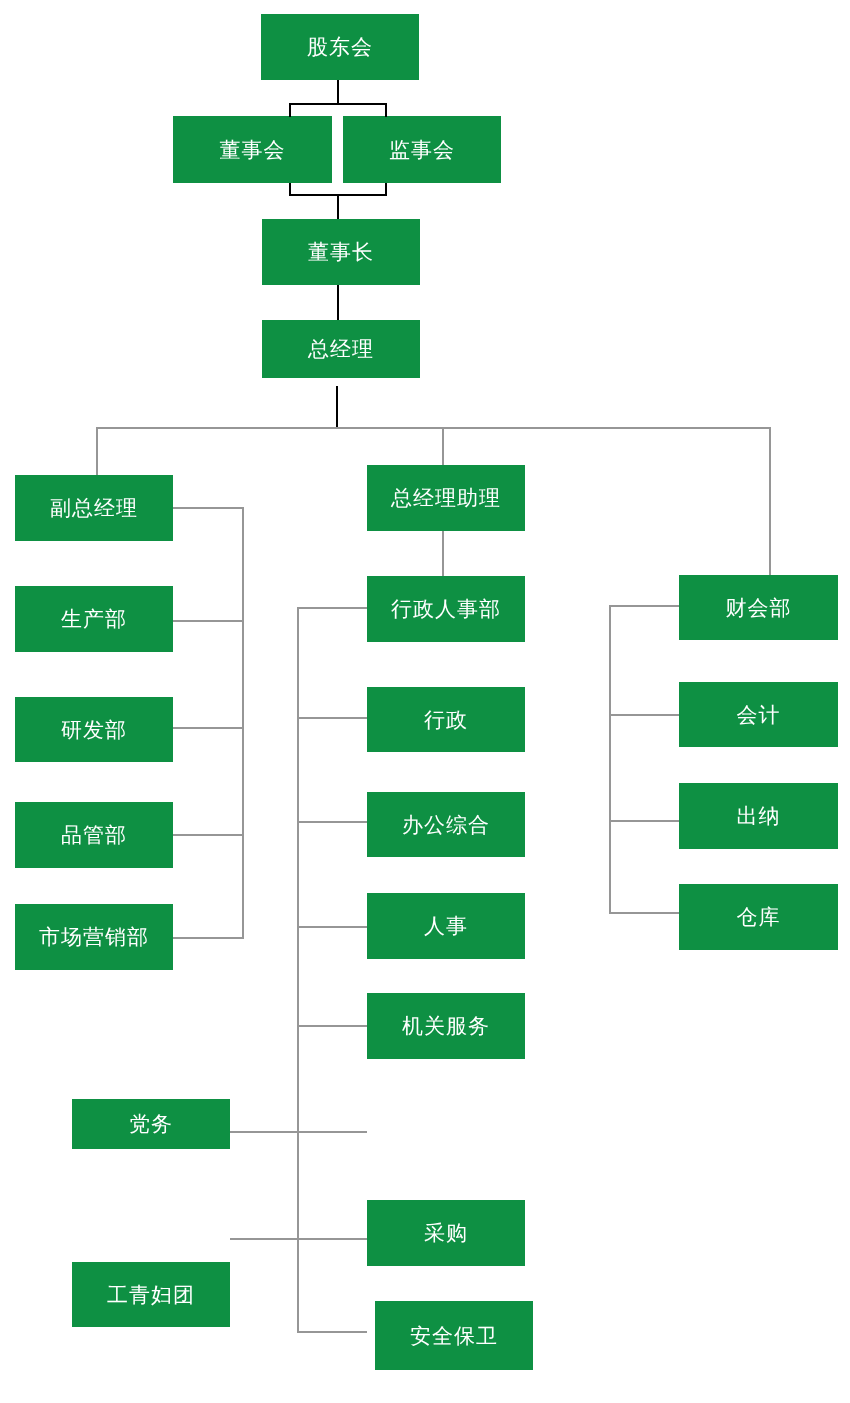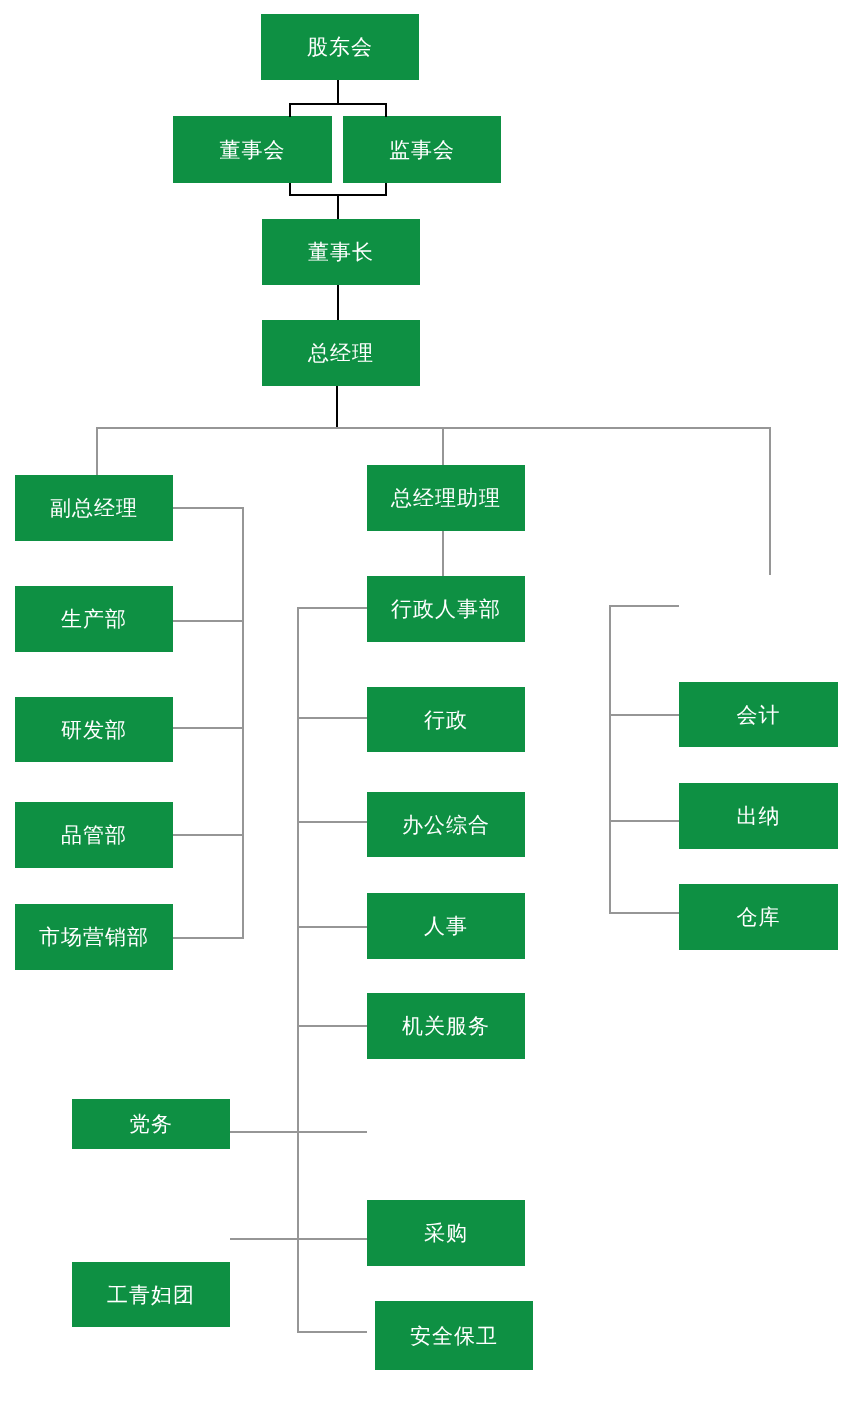--- a/index.html
+++ b/index.html
@@ -35,39 +35,40 @@
 </style>
 </head>
 <body>
 
 <div id="canvas">
 
   <div class="node" style="left:261px;top:14px;width:158px;height:66px">股东会</div>
   <div class="node" style="left:173px;top:116px;width:159px;height:67px">董事会</div>
   <div class="node" style="left:343px;top:116px;width:158px;height:67px">监事会</div>
   <div class="node" style="left:262px;top:219px;width:158px;height:66px">董事长</div>
-  <div class="node" style="left:262px;top:320px;width:158px;height:66px">总经理</div>
+  <div class="node" style="left:262px;top:320px;width:158px;height:58px">总经理</div>
 
   <div class="node" style="left:15px;top:475px;width:158px;height:66px">副总经理</div>
   <div class="node" style="left:15px;top:586px;width:158px;height:66px">生产部</div>
   <div class="node" style="left:15px;top:697px;width:158px;height:65px">研发部</div>
   <div class="node" style="left:15px;top:802px;width:158px;height:66px">品管部</div>
   <div class="node" style="left:15px;top:904px;width:158px;height:66px">市场营销部</div>
   <div class="node" style="left:72px;top:1099px;width:158px;height:50px">党务</div>
   <div class="node" style="left:72px;top:1262px;width:158px;height:65px">工青妇团</div>
 
   <div class="node" style="left:367px;top:465px;width:158px;height:66px">总经理助理</div>
   <div class="node" style="left:367px;top:576px;width:158px;height:66px">行政人事部</div>
   <div class="node" style="left:367px;top:687px;width:158px;height:65px">行政</div>
   <div class="node" style="left:367px;top:792px;width:158px;height:65px">办公综合</div>
   <div class="node" style="left:367px;top:893px;width:158px;height:66px">人事</div>
   <div class="node" style="left:367px;top:993px;width:158px;height:66px">机关服务</div>
   <div class="node" style="left:367px;top:1200px;width:158px;height:66px">采购</div>
   <div class="node" style="left:375px;top:1301px;width:158px;height:69px">安全保卫</div>
 
+  <div class="node" style="left:679px;top:575px;width:159px;height:65px">财会部</div>
   <div class="node" style="left:679px;top:682px;width:159px;height:65px">会计</div>
   <div class="node" style="left:679px;top:783px;width:159px;height:66px">出纳</div>
   <div class="node" style="left:679px;top:884px;width:159px;height:66px">仓库</div>
 
   <div class="ln v primary" style="left:337px;top:80px;height:23px"></div>
   <div class="ln h primary" style="left:289px;top:103px;width:98px"></div>
   <div class="ln v primary" style="left:289px;top:103px;height:14px"></div>
   <div class="ln v primary" style="left:385px;top:103px;height:14px"></div>
   <div class="ln v primary" style="left:289px;top:183px;height:13px"></div>
   <div class="ln v primary" style="left:385px;top:183px;height:13px"></div>

